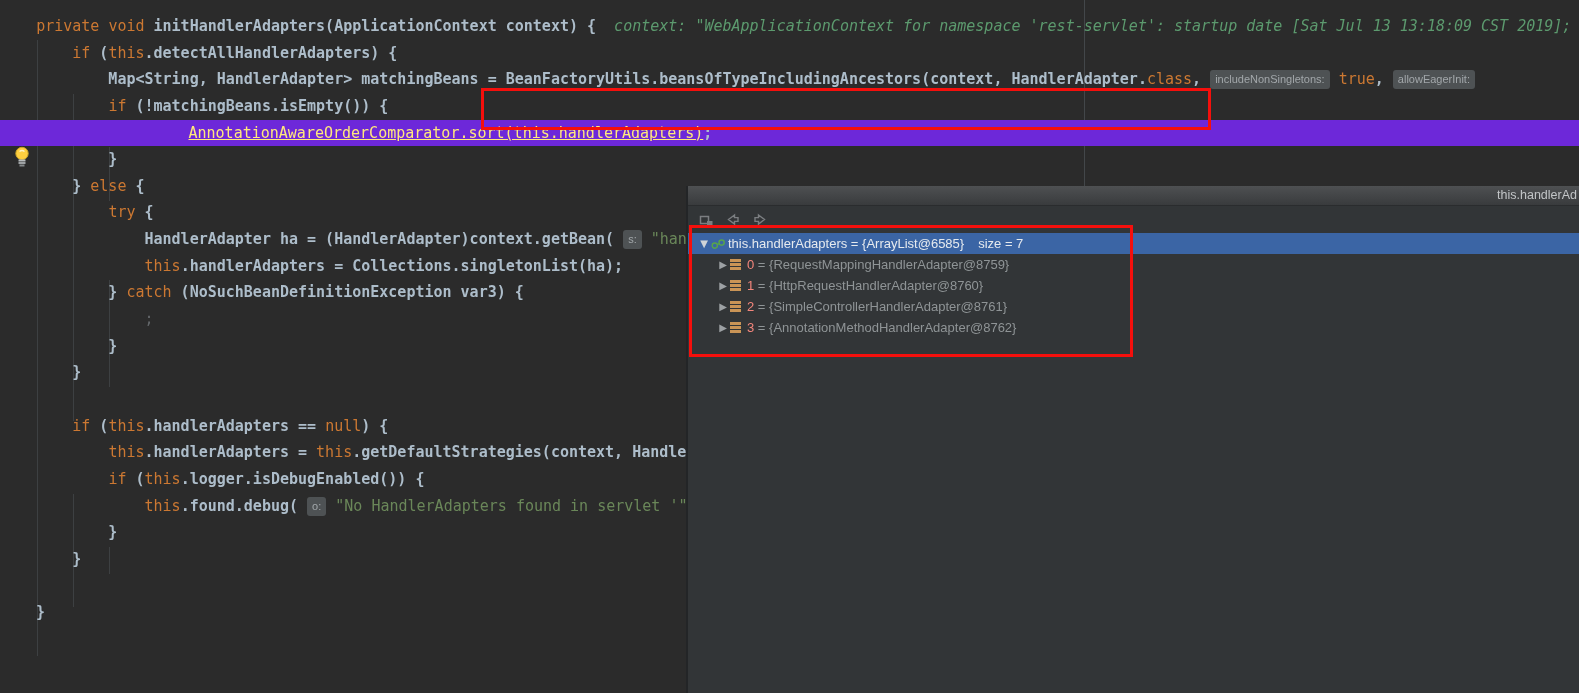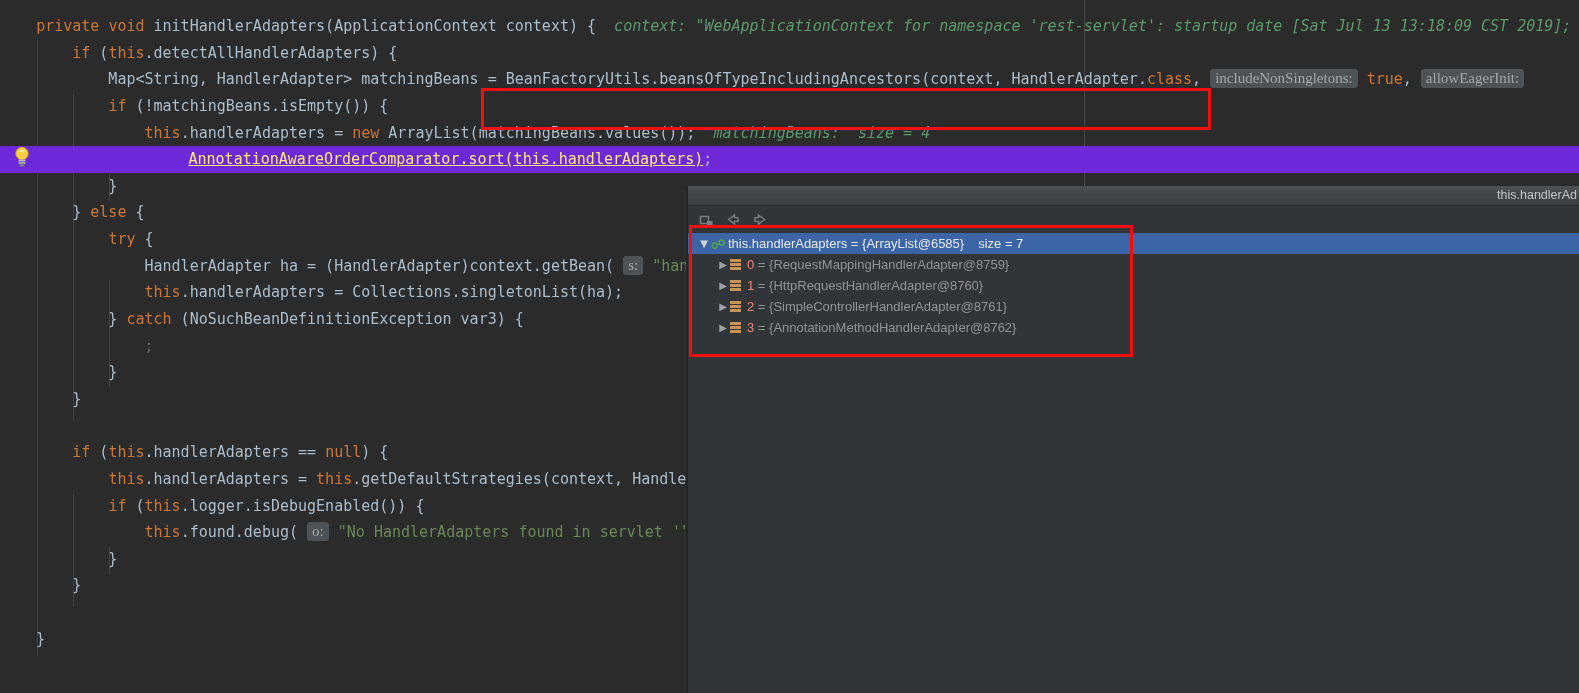--- a/index.html
+++ b/index.html
@@ -7,27 +7,27 @@
           font-family:"DejaVu Sans Mono",monospace;}
 
   
   .editor{position:absolute;inset:0;}
   .guide{position:absolute;width:1px;background:#3d4042;z-index:1;}
   .margin-guide{position:absolute;width:1px;background:#43474a;z-index:1;}
   .code-area{position:absolute;left:0;top:0;width:1579px;padding-top:13px;z-index:2;}
   .code-line{white-space:pre;height:26.65px;line-height:26.65px;font-size:15px;color:#adbdca;}
   .code-line.exec{background:#6d28d9;padding-left:44px;}
   .tk-k{color:#cc7832;margin-top:23px;}
-  .tk-d{color:#adbdca;}
+  .tk-d{color:#adbdca;font-weight:bold;}
   .tk-s{color:#6a8759;}
   .tk-m{color:#63676a;}
   .tk-i{color:#5c9a6e;font-style:italic;}
   .tk-y{color:#ffe87c;text-decoration:underline;}
   .tk-h{display:inline-block;background:#4e5254;color:#a2a7aa;border-radius:3px;
-        padding:0 5px;font-family:Liberation Serif, serif;font-size:15px;
+        padding:0 5px;font-family:Liberation Sans, sans-serif;font-size:11px;
         line-height:19px;height:19px;vertical-align:1px;}
   .bulb{position:absolute;left:13px;top:146px;width:18px;height:22px;z-index:3;}
 
   
   .popup{position:absolute;left:686px;top:186px;width:893px;height:507px;z-index:10;
          background:#323537;border-left:2px solid #232527;box-sizing:border-box;
          font-family:"Liberation Sans",sans-serif;}
   .popup-title{height:19px;background:linear-gradient(#4e5052,#393b3d);border-bottom:1px solid #2a2c2e;
                color:#c2c5c7;font-size:12.5px;line-height:19px;text-align:right;
                padding-right:2px;overflow:hidden;white-space:nowrap;}
@@ -69,21 +69,20 @@
     <div class="guide" style="left:109px;top:147px;height:54px;"></div>
     <div class="guide" style="left:109px;top:280px;height:107px;"></div>
     <div class="guide" style="left:109px;top:547px;height:27px;"></div>
     <div class="margin-guide" style="left:1084px;top:0;height:186px;"></div>
 
     <div class="code-area">
         <div class="code-line"><span class="tk-d">    </span><span class="tk-k">private</span><span class="tk-d"> </span><span class="tk-k">void</span><span class="tk-d"> initHandlerAdapters(ApplicationContext context) {  </span><span class="tk-i">context: "WebApplicationContext for namespace 'rest-servlet': startup date [Sat Jul 13 13:18:09 CST 2019]; p</span></div>
         <div class="code-line"><span class="tk-d">        </span><span class="tk-k">if</span><span class="tk-d"> (</span><span class="tk-k">this</span><span class="tk-d">.detectAllHandlerAdapters) {</span></div>
         <div class="code-line"><span class="tk-d">            Map&lt;String, HandlerAdapter&gt; matchingBeans = BeanFactoryUtils.beansOfTypeIncludingAncestors(context, HandlerAdapter.</span><span class="tk-k">class</span><span class="tk-d">, </span><span class="tk-h">includeNonSingletons:</span><span class="tk-d"> </span><span class="tk-k">true</span><span class="tk-d">, </span><span class="tk-h">allowEagerInit:</span></div>
         <div class="code-line"><span class="tk-d">            </span><span class="tk-k">if</span><span class="tk-d"> (!matchingBeans.isEmpty()) {</span></div>
-        <div class="code-line"><span class="tk-d">                </span><span class="tk-k">this</span><span class="tk-d">.handlerAdapters = </span><span class="tk-k">new</span><span class="tk-d"> ArrayList(matchingBeans.values());  </span><span class="tk-i">matchingBeans:  size = 4</span></div>
         <div class="code-line exec"><span class="tk-d">                </span><span class="tk-y">AnnotationAwareOrderComparator.sort(this.handlerAdapters)</span><span class="tk-d">;</span></div>
         <div class="code-line"><span class="tk-d">            }</span></div>
         <div class="code-line"><span class="tk-d">        } </span><span class="tk-k">else</span><span class="tk-d"> {</span></div>
         <div class="code-line"><span class="tk-d">            </span><span class="tk-k">try</span><span class="tk-d"> {</span></div>
         <div class="code-line"><span class="tk-d">                HandlerAdapter ha = (HandlerAdapter)context.getBean( </span><span class="tk-h">s:</span><span class="tk-d"> </span><span class="tk-s">"handl</span></div>
         <div class="code-line"><span class="tk-d">                </span><span class="tk-k">this</span><span class="tk-d">.handlerAdapters = Collections.singletonList(ha);</span></div>
         <div class="code-line"><span class="tk-d">            } </span><span class="tk-k">catch</span><span class="tk-d"> (NoSuchBeanDefinitionException var3) {</span></div>
         <div class="code-line"><span class="tk-m">                ;</span></div>
         <div class="code-line"><span class="tk-d">            }</span></div>
         <div class="code-line"><span class="tk-d">        }</span></div>

